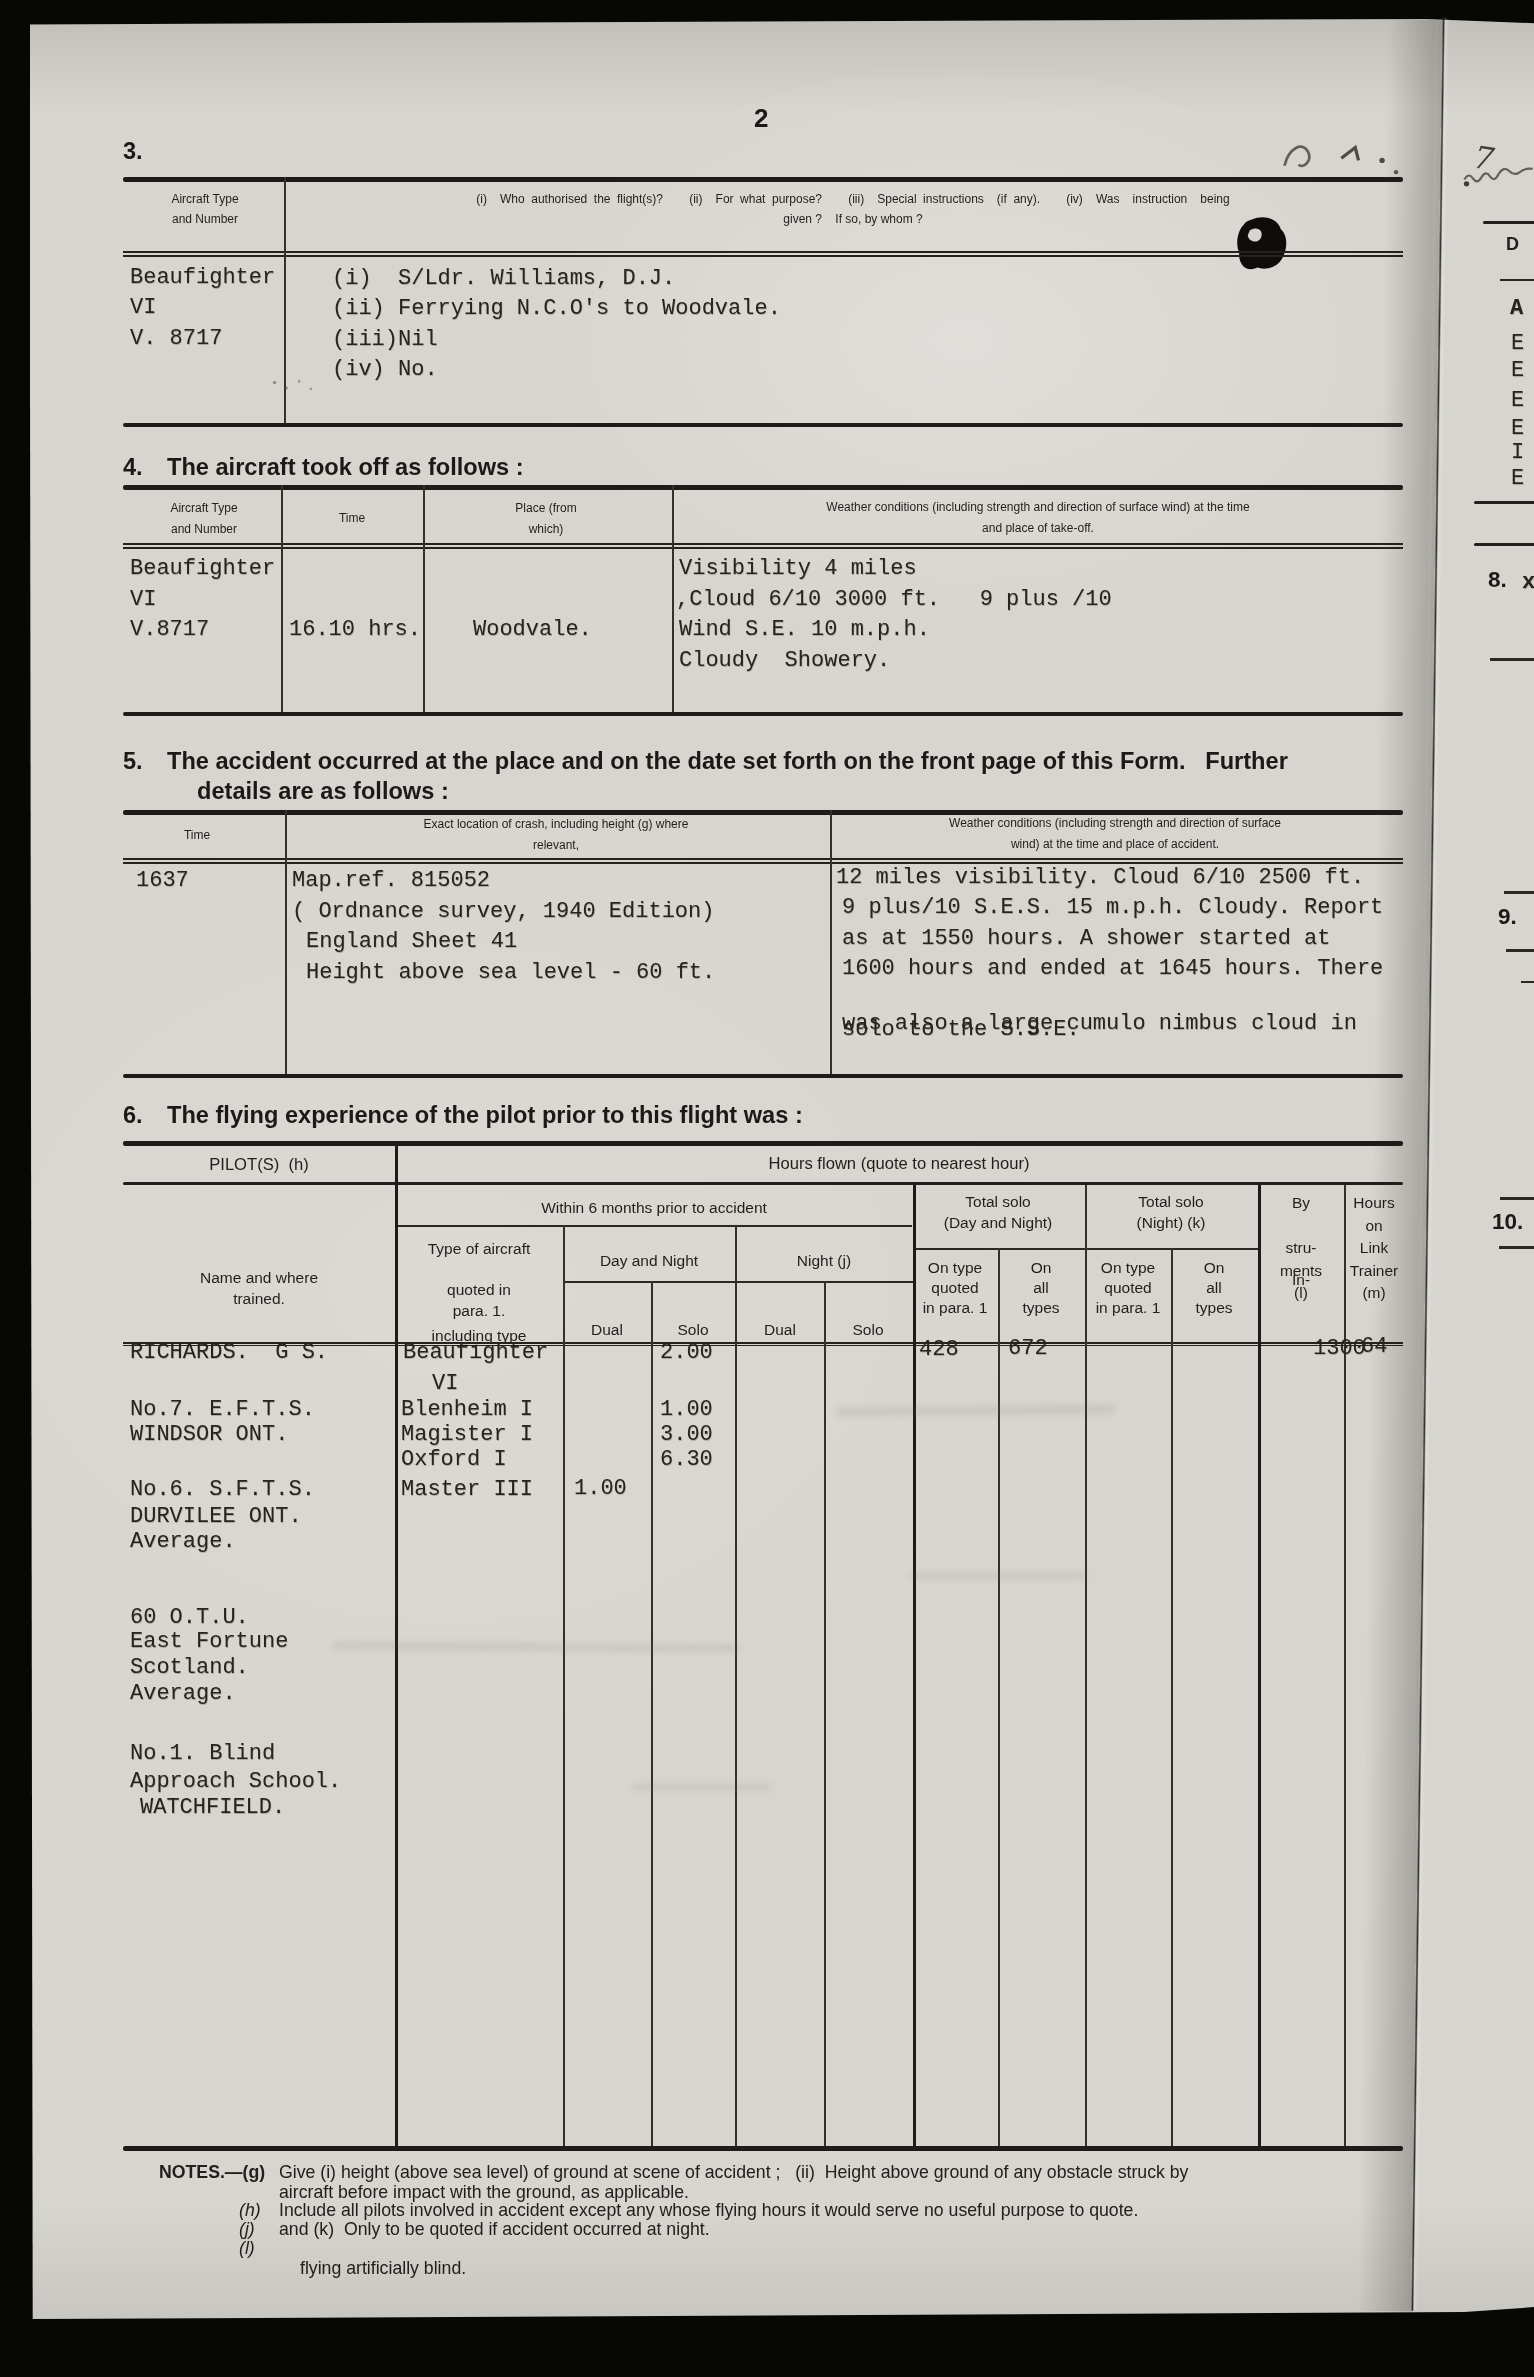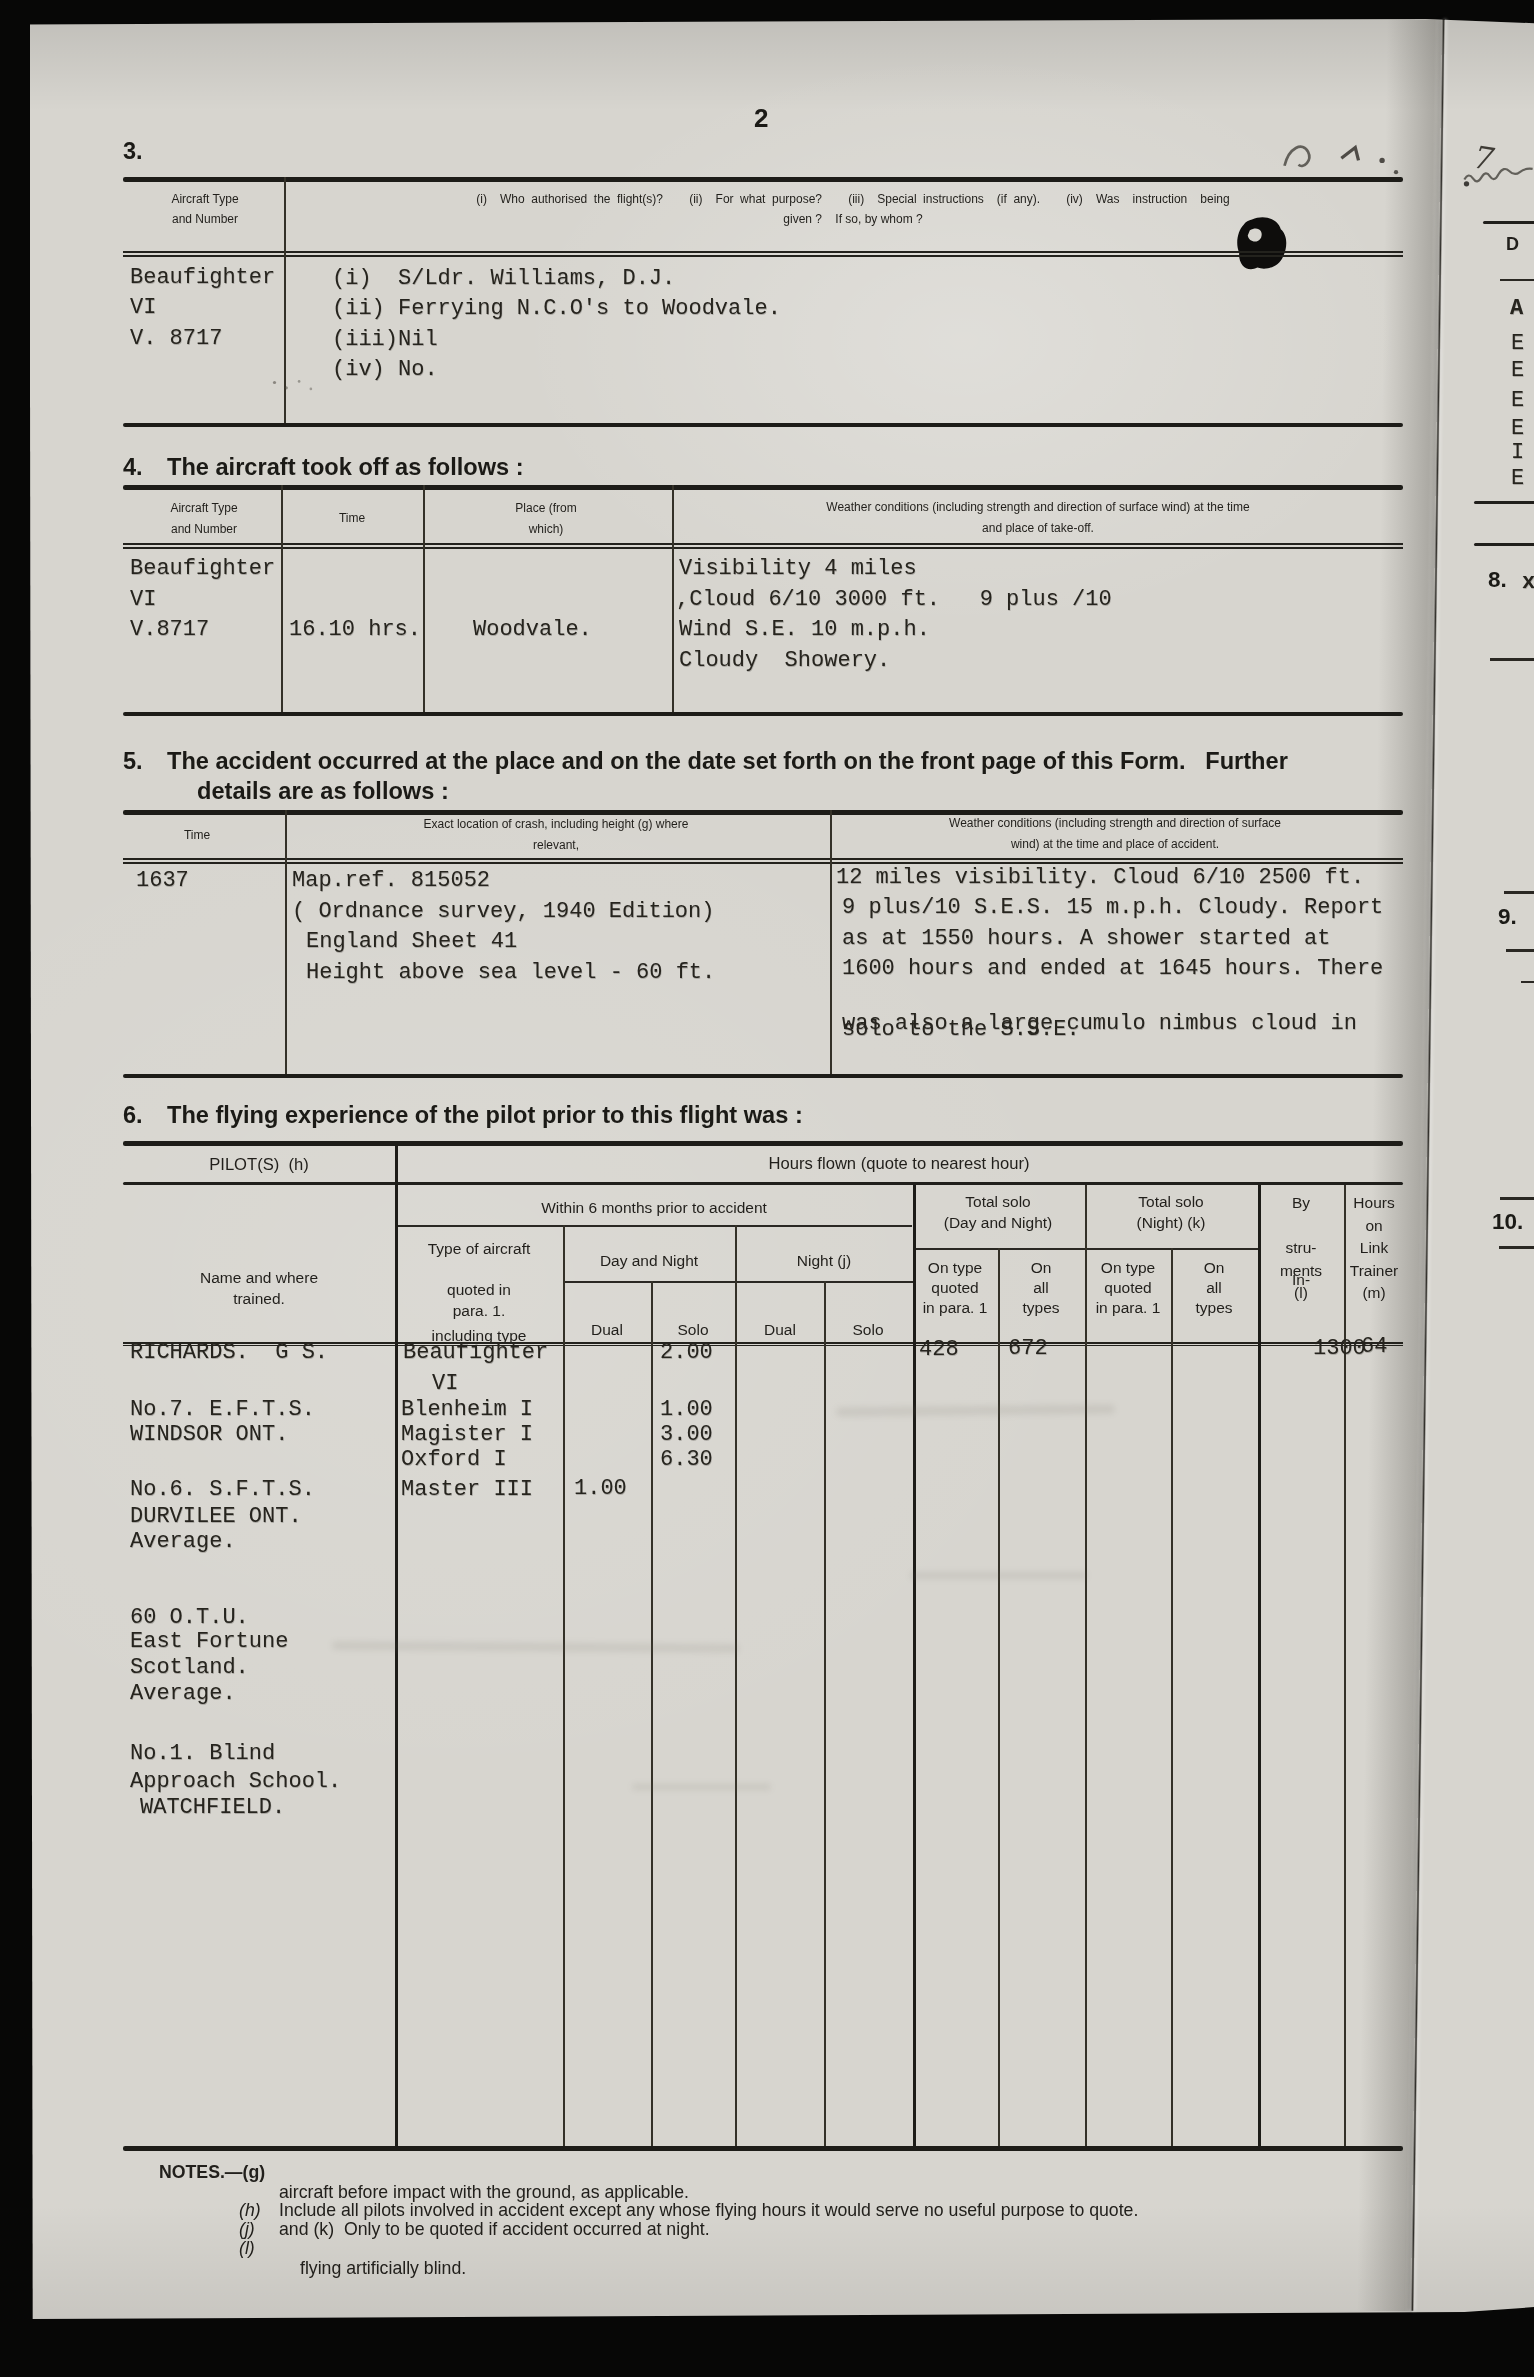--- a/index.html
+++ b/index.html
@@ -236,20 +236,21 @@
   <div class="tt" style="left:1361px;top:1336px;">64</div>
 
   <div class="ghost" style="left:836px;top:1406px;width:279px;height:8.6px;transform:rotate(-.6deg);"></div>
   <div class="ghost" style="left:910px;top:1572px;width:177px;height:7px;"></div>
   <div class="ghost" style="left:332px;top:1643px;width:407px;height:7.5px;transform:rotate(.4deg);"></div>
   <div class="ghost" style="left:632px;top:1784px;width:139px;height:6.4px;"></div>
 
   <div class="hr" style="left:123px;top:2146px;width:1280px;"></div>
 
   <div class="nt" style="left:159px;top:2164px;font-weight:bold;">NOTES.—(g)</div>
+  <div class="nt" style="left:279px;top:2164px;">Give (i) height (above sea level) of ground at scene of accident ;   (ii)  Height above ground of any obstacle struck by</div>
   <div class="nt" style="left:279px;top:2184px;">aircraft before impact with the ground, as applicable.</div>
   <div class="nt" style="left:239px;top:2202px;font-style:italic;">(h)</div>
   <div class="nt" style="left:279px;top:2202px;">Include all pilots involved in accident except any whose flying hours it would serve no useful purpose to quote.</div>
   <div class="nt" style="left:239px;top:2221px;font-style:italic;">(j)</div>
   <div class="nt" style="left:279px;top:2221px;">and (k)  Only to be quoted if accident occurred at night.</div>
   <div class="nt" style="left:239px;top:2240px;font-style:italic;">(l)</div>
   <div class="nt" style="left:300px;top:2260px;">flying artificially blind.</div>
 
   <div class="hw" style="left:1474px;top:140px;font-size:31px;transform:rotate(9deg);">7</div>
   <svg style="position:absolute;left:1462px;top:155px;" width="73" height="32" viewBox="0 0 136 60">

